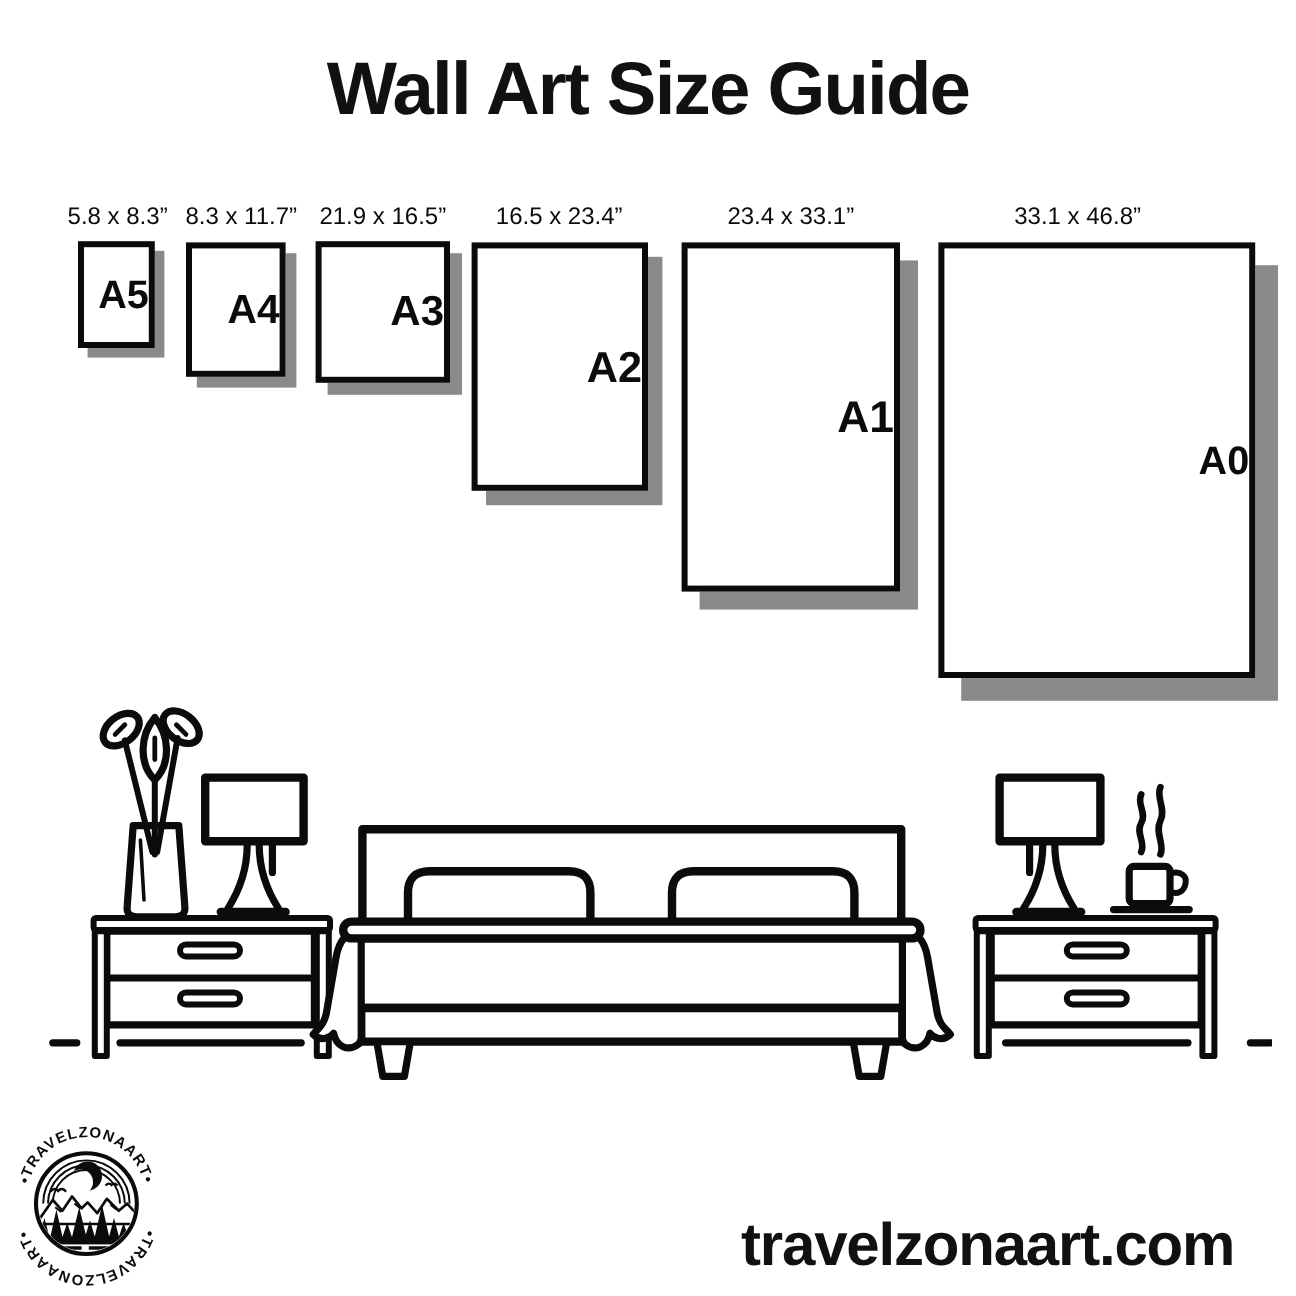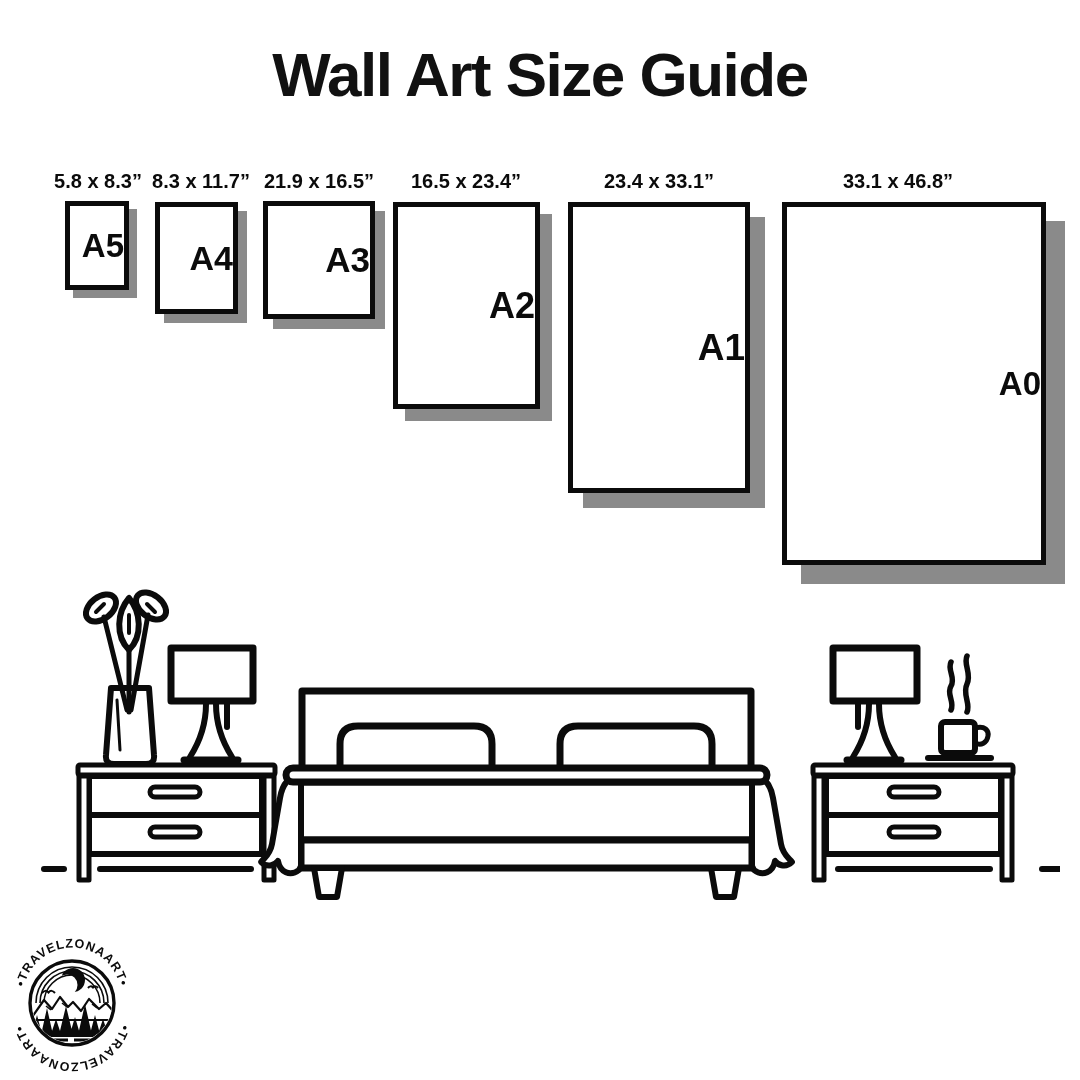--- a/index.html
+++ b/index.html
@@ -9,21 +9,21 @@
     position:relative;overflow:hidden;
   }
   .page{position:absolute;inset:0;border-radius:21px;}
   .title{
     position:absolute;top:44px;left:0;width:1080px;margin:0;
     text-align:center;font-size:62px;font-weight:bold;letter-spacing:-1.5px;
     color:#111111;line-height:1;
   }
   .dim-label{
     position:absolute;top:170px;transform:translateX(-50%);
-    font-size:20px;font-weight:bold;white-space:nowrap;color:#0b0b0b;
+    font-size:20px;font-weight:normal;white-space:nowrap;color:#0b0b0b;
   }
   .frame{
     position:absolute;box-sizing:border-box;background:#ffffff;
     border:5px solid #0b0b0b;display:flex;align-items:center;justify-content:flex-end;
     font-weight:bold;color:#0b0b0b;
   }
   .scene,.logo{position:absolute;display:block;}
   .website{
     position:absolute;top:1008px;left:568px;width:510px;text-align:center;
     font-size:50px;font-weight:bold;letter-spacing:-1px;color:#111111;
@@ -188,14 +188,15 @@
     <g font-family="Liberation Sans, sans-serif" font-size="12.5" font-weight="bold" letter-spacing="1" fill="#0b0b0b">
       <text text-anchor="middle">
         <textPath href="#arcTop" startOffset="50%">•TRAVELZONAART•</textPath>
       </text>
       <text text-anchor="middle">
         <textPath href="#arcBot" startOffset="50%">•TRAVELZONAART•</textPath>
       </text>
     </g>
   </svg>
 
+  <div class="website">travelzonaart.com</div>
 
 </div>
 
 </body></html>

